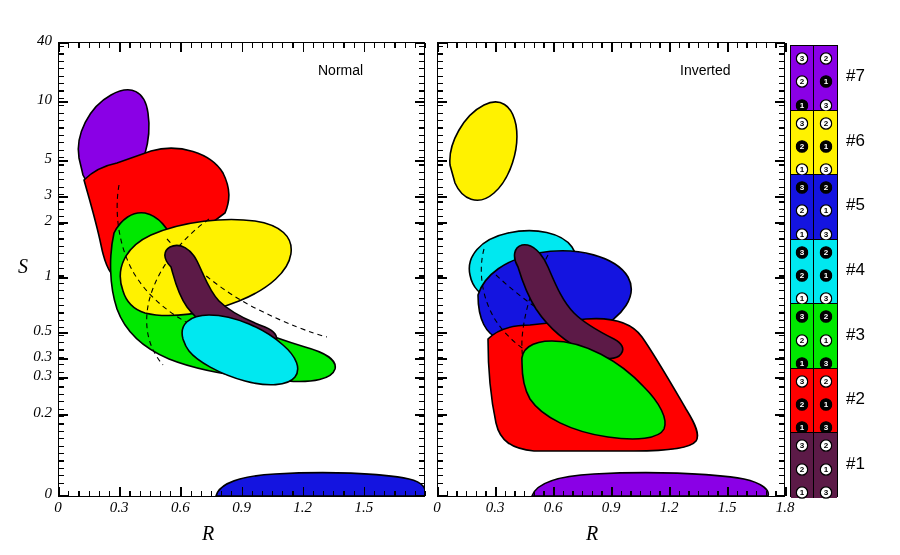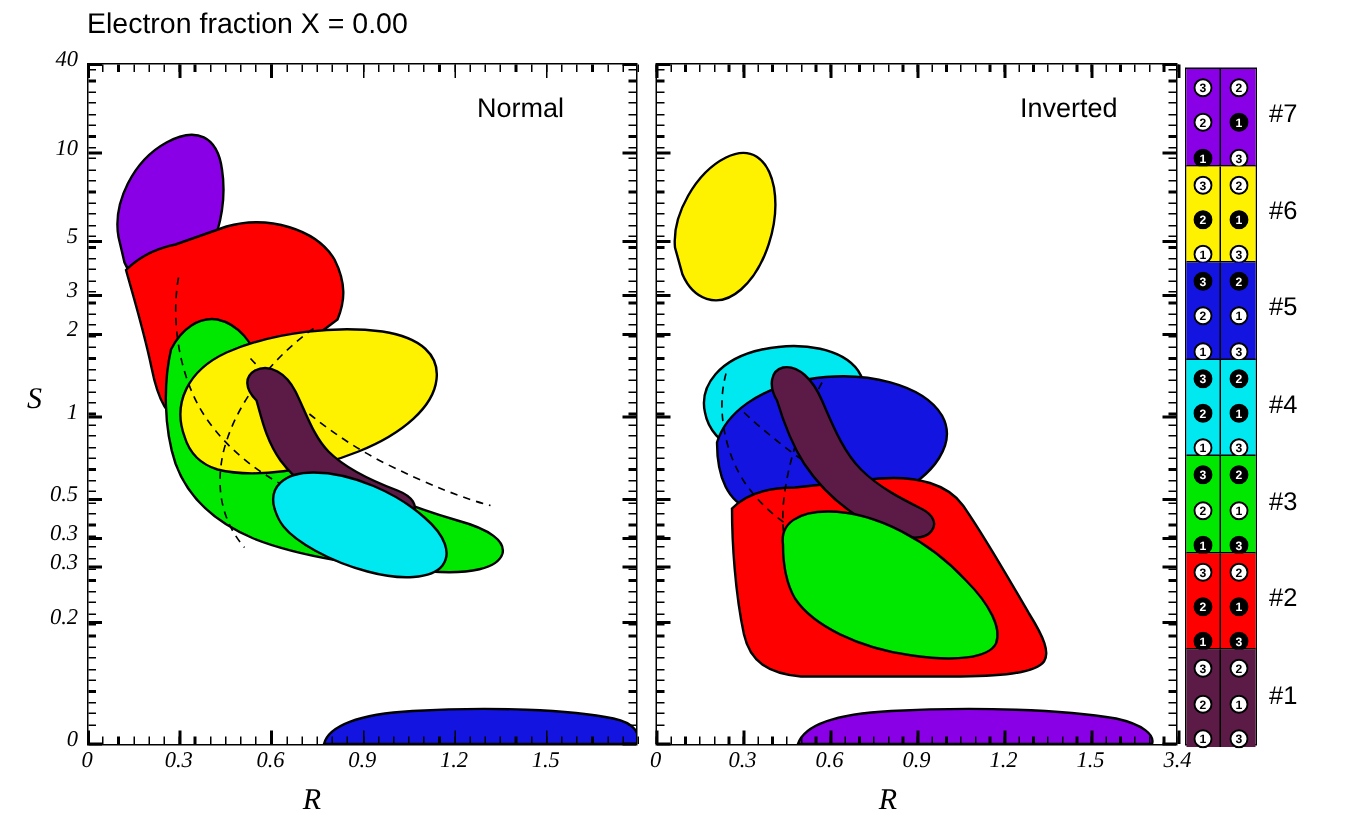--- a/index.html
+++ b/index.html
@@ -8,21 +8,21 @@
     width:900px;height:555px;position:relative;overflow:hidden;
     font-family:"Liberation Sans", sans-serif;
     color:#000;
   }
   .fig{position:absolute;left:0;top:0;width:900px;height:555px;}
   .title{
     position:absolute;left:58px;top:6px;font-size:19px;
     font-family:"Liberation Sans", sans-serif;white-space:nowrap;
   }
   .panel-tag{
-    position:absolute;font-size:18px;font-family:"Liberation Sans", sans-serif;
+    position:absolute;font-size:14px;font-family:"Liberation Sans", sans-serif;
     white-space:nowrap;
   }
   #normal-tag{left:318px;top:62px;}
   #inverted-tag{left:680px;top:62px;}
 
   .axis-label{
     position:absolute;font-size:20px;font-style:italic;
     font-family:"Liberation Serif", serif;white-space:nowrap;
   }
   .tick-label{
@@ -48,21 +48,20 @@
   .nball{position:absolute;width:13px;height:13px;left:50%;
          transform:translateX(-50%);}
   .nball svg{width:13px;height:13px;display:block;}
   .svgtext{font-family:"Liberation Sans", sans-serif;font-weight:bold;}
 </style>
 </head>
 <body>
 
 <div class="fig">
 
-  <div class="title">Electron fraction X = 0.00</div>
 
   <div class="plotbox" id="panel-left" style="left:58px;top:42px;width:367px;height:455px;">
     <svg width="367" height="455" viewBox="0 0 367 455">
 
       <path fill="#8A00E6" stroke="#000" stroke-width="1.6" d="M 20 115 C 16 92 30 64 52 52 C 72 41 86 48 89 70
            C 93 96 84 130 66 144 C 48 158 30 146 24 132 Z"></path>
 
       <path fill="#FF0000" stroke="#000" stroke-width="1.6" d="M 25 137 C 36 126 48 122 58 120 L 92 108 C 120 100 152 110 164 130
            C 172 146 171 158 166 170 L 118 206 C 96 222 74 236 62 236
            C 52 236 46 222 42 202 C 37 178 30 155 25 137 Z"></path>
@@ -533,21 +532,21 @@
       <div style="position: absolute; left: 553px; top: 43px; width: 1.6px; height: 9px; background: rgb(0, 0, 0);"></div>
       <div class="tick-label xlab" style="left: 586px; width: 50px; top: 499px;">0.9</div>
       <div style="position: absolute; left: 611px; top: 487px; width: 1.6px; height: 9px; background: rgb(0, 0, 0);"></div>
       <div style="position: absolute; left: 611px; top: 43px; width: 1.6px; height: 9px; background: rgb(0, 0, 0);"></div>
       <div class="tick-label xlab" style="left: 644px; width: 50px; top: 499px;">1.2</div>
       <div style="position: absolute; left: 669px; top: 487px; width: 1.6px; height: 9px; background: rgb(0, 0, 0);"></div>
       <div style="position: absolute; left: 669px; top: 43px; width: 1.6px; height: 9px; background: rgb(0, 0, 0);"></div>
       <div class="tick-label xlab" style="left: 702px; width: 50px; top: 499px;">1.5</div>
       <div style="position: absolute; left: 727px; top: 487px; width: 1.6px; height: 9px; background: rgb(0, 0, 0);"></div>
       <div style="position: absolute; left: 727px; top: 43px; width: 1.6px; height: 9px; background: rgb(0, 0, 0);"></div>
-      <div class="tick-label xlab" style="left: 760px; width: 50px; top: 499px;">3.4</div>
+      <div class="tick-label xlab" style="left: 760px; width: 50px; top: 499px;">1.8</div>
       <div style="position: absolute; left: 785px; top: 487px; width: 1.6px; height: 9px; background: rgb(0, 0, 0);"></div>
       <div style="position: absolute; left: 785px; top: 43px; width: 1.6px; height: 9px; background: rgb(0, 0, 0);"></div>
       <div style="position: absolute; left: 437px; top: 491px; width: 1.2px; height: 5px; background: rgb(0, 0, 0);"></div>
       <div style="position: absolute; left: 437px; top: 43px; width: 1.2px; height: 5px; background: rgb(0, 0, 0);"></div>
       <div style="position: absolute; left: 446.667px; top: 491px; width: 1.2px; height: 5px; background: rgb(0, 0, 0);"></div>
       <div style="position: absolute; left: 446.667px; top: 43px; width: 1.2px; height: 5px; background: rgb(0, 0, 0);"></div>
       <div style="position: absolute; left: 456.333px; top: 491px; width: 1.2px; height: 5px; background: rgb(0, 0, 0);"></div>
       <div style="position: absolute; left: 456.333px; top: 43px; width: 1.2px; height: 5px; background: rgb(0, 0, 0);"></div>
       <div style="position: absolute; left: 466px; top: 491px; width: 1.2px; height: 5px; background: rgb(0, 0, 0);"></div>
       <div style="position: absolute; left: 466px; top: 43px; width: 1.2px; height: 5px; background: rgb(0, 0, 0);"></div>

